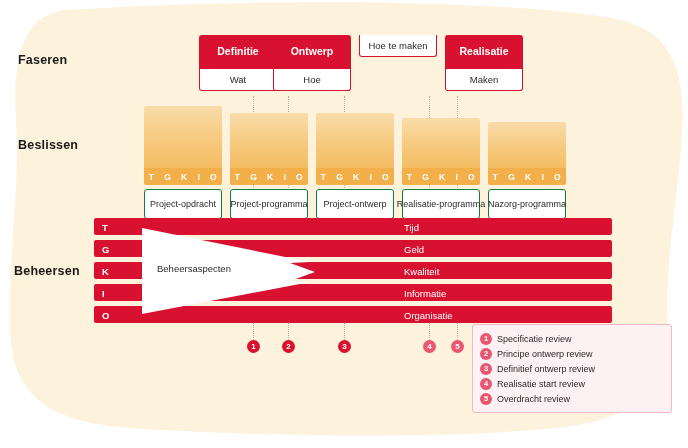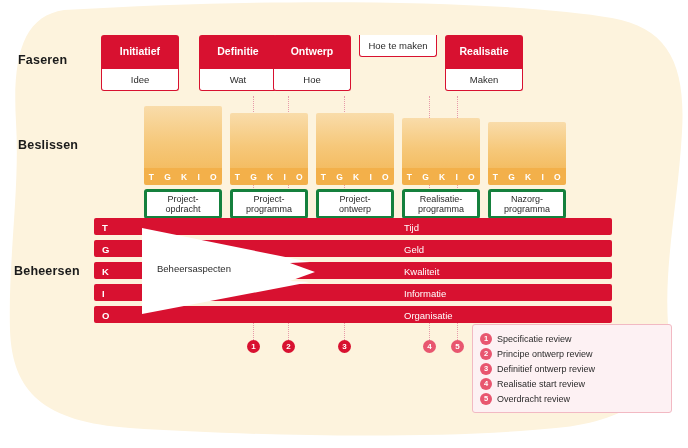--- a/index.html
+++ b/index.html
@@ -70,25 +70,25 @@
     background:#f3b04a;
     display:flex;align-items:center;justify-content:space-around;
     color:#ffffff;
     font-size:8.5px;
     font-weight:bold;
     letter-spacing:.5px;
     border-radius:0 0 2px 2px;
   }
   .dec .cap{
     margin-top:4px;
-    border:3px solid #15803d;
+    border:1px solid #15803d;
     background:#ffffff;
     border-radius:3px;
     height:30px;
-    display:flex;flex-direction:column;align-items:center;justify-content:center;
+    display:flex;flex-direction:row;align-items:center;justify-content:center;
     font-size:9px;
     color:#2b2b2b;
     line-height:1.12;
     text-align:center;
     box-sizing:border-box;
   }
 
   
   .ctrlbar{
     position:absolute;
@@ -162,24 +162,20 @@
   <div class="dotline" style="left:344px;top:96px;height:122px;"></div>
   <div class="dotline" style="left:429px;top:96px;height:122px;"></div>
   <div class="dotline" style="left:457px;top:96px;height:122px;"></div>
 
   <div class="dotline" style="left:253px;top:318px;height:22px;"></div>
   <div class="dotline" style="left:288px;top:318px;height:22px;"></div>
   <div class="dotline" style="left:344px;top:318px;height:22px;"></div>
   <div class="dotline" style="left:429px;top:318px;height:22px;"></div>
   <div class="dotline" style="left:457px;top:318px;height:22px;"></div>
 
-  <div class="phase" style="left:101px;top:35px;">
-    <div class="top">Initiatief</div>
-    <div class="bot">Idee</div>
-  </div>
   <div class="phase" style="left:199px;top:35px;">
     <div class="top">Definitie</div>
     <div class="bot">Wat</div>
   </div>
   <div class="phase" style="left:273px;top:35px;">
     <div class="top">Ontwerp</div>
     <div class="bot">Hoe</div>
   </div>
   <div class="phase" style="left:359px;top:35px;">
     <div class="bot">Hoe te maken</div>

